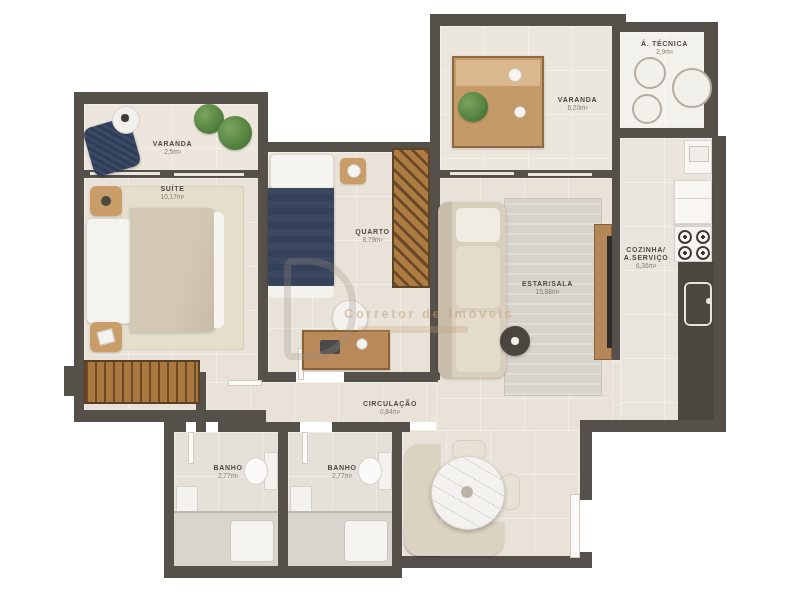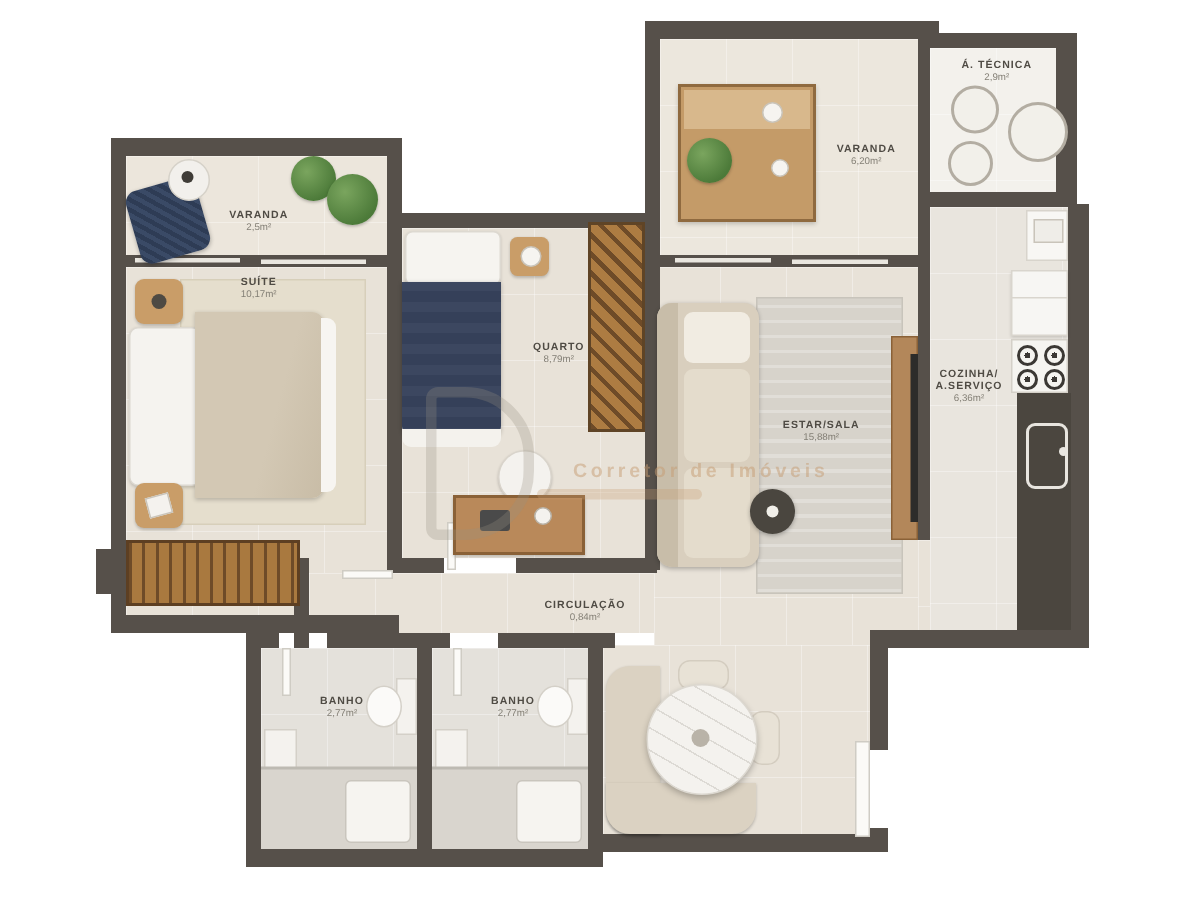--- a/index.html
+++ b/index.html
@@ -204,16 +204,16 @@
   <div class="lbl" style="left:188px;top:464px;width:80px;">
     <div class="lname">BANHO</div>
     <div class="larea">2,77m²</div>
   </div>
   <div class="lbl" style="left:302px;top:464px;width:80px;">
     <div class="lname">BANHO</div>
     <div class="larea">2,77m²</div>
   </div>
 
   <div class="wm" style="left:284px;top:258px;width:58px;height:88px;border:7px solid rgba(150,142,128,.28);border-radius:8px 46px 46px 8px;"></div>
-  <div class="wm" style="left:344px;top:306px;width:260px;font-size:13px;font-weight:bold;letter-spacing:2.5px;color:rgba(198,156,114,.5);margin-left:38px;">Corretor de Imóveis</div>
+  <div class="wm" style="left:344px;top:306px;width:260px;font-size:13px;font-weight:bold;letter-spacing:2.5px;color:rgba(198,156,114,.5);">Corretor de Imóveis</div>
   <div class="wm" style="left:358px;top:326px;width:110px;height:7px;background:rgba(198,156,114,.3);border-radius:4px;"></div>
 
 </div>
 
 </body></html>

